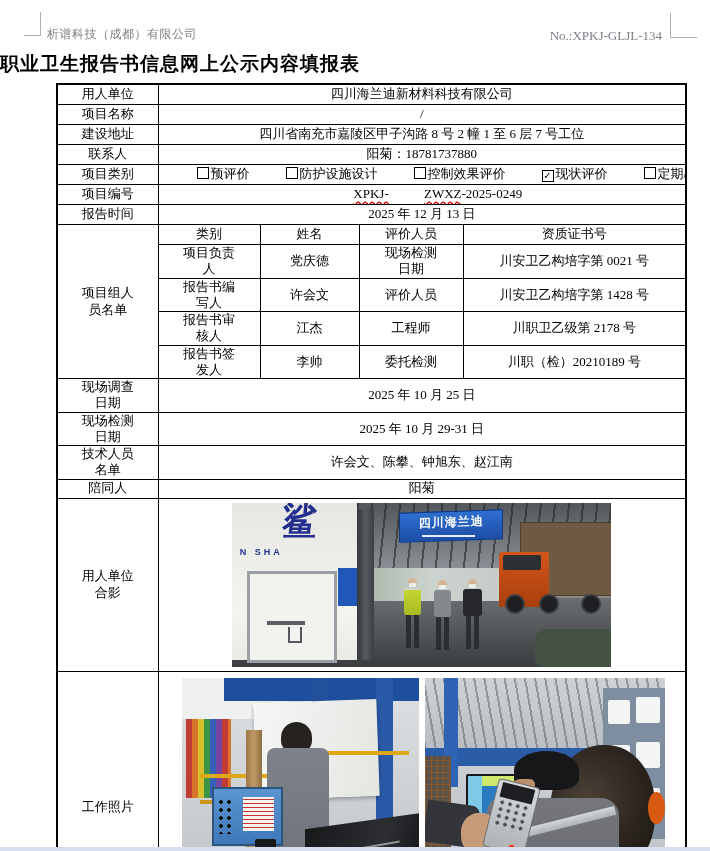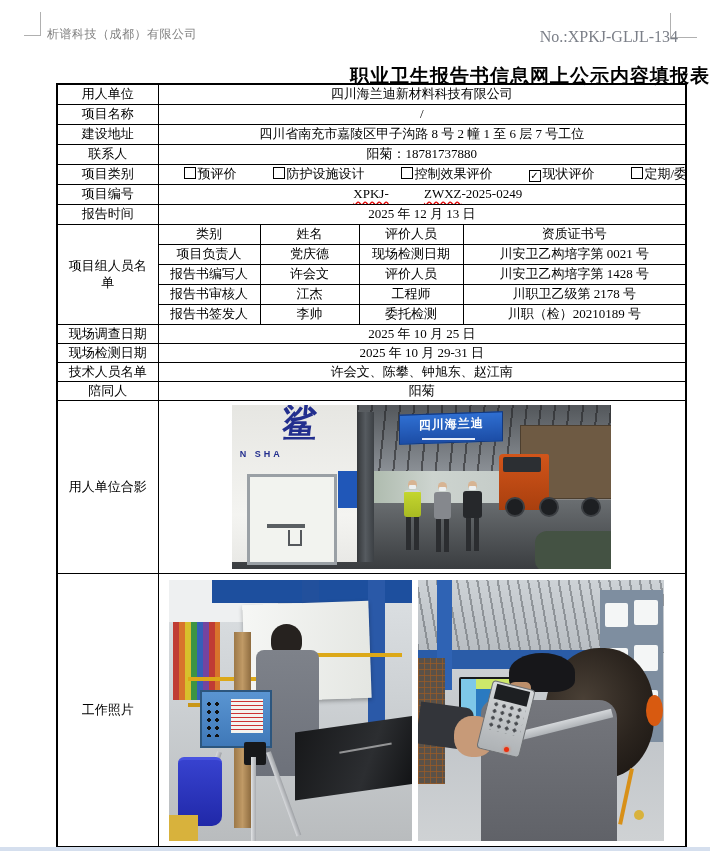--- a/index.html
+++ b/index.html
@@ -4,32 +4,32 @@
 <style>
   html,body{margin:0;padding:0;}
   body{
     width:710px;height:851px;position:relative;overflow:hidden;
     background:#ffffff;
     font-family:"Liberation Serif","DejaVu Serif",serif;
     color:#000;
   }
   
   .hdr-left{position:absolute;left:47px;top:26px;font-size:12px;color:#7f7f7f;letter-spacing:.5px;}
-  .hdr-right{position:absolute;right:32px;top:28px;font-size:16px;color:#7b7f88;}
+  .hdr-right{position:absolute;right:48px;top:28px;font-size:13px;color:#7b7f88;}
   .corner-tl{position:absolute;left:24px;top:12px;width:16px;height:23px;
     border-right:1px solid #b0b0b0;border-bottom:1px solid #b0b0b0;}
   .corner-tr{position:absolute;left:670px;top:13px;width:26px;height:24px;
     border-left:1px solid #b0b0b0;border-bottom:1px solid #b0b0b0;}
-  .doc-title{position:absolute;left:0;right:0;top:51px;text-align:right;
-    font-size:19px;font-weight:bold;letter-spacing:1px;margin-top:12px;}
+  .doc-title{position:absolute;left:0;right:0;top:51px;text-align:left;
+    font-size:19px;font-weight:bold;letter-spacing:1px;}
   
   table.form{position:absolute;left:56px;top:83px;width:629px;
     border-collapse:collapse;table-layout:fixed;border:2px solid #000;}
   table.form td{border:1px solid #000;text-align:center;vertical-align:middle;
-    font-size:13px;line-height:1.25;padding:0 7px;overflow:hidden;}
+    font-size:13px;line-height:1.25;padding:0 20px;overflow:hidden;}
   tr.r-s td{height:19px;}
   tr.r-t td{height:19px;}
   tr.r-b td{height:18px;}
   td.photo-cell{padding:0;}
   .cat-line{white-space:nowrap;}
   .cb-item{margin:0 18px;white-space:nowrap;}
   .cbox{display:inline-block;width:10px;height:10px;border:1px solid #000;
     vertical-align:-1px;margin-right:2px;font-size:10px;line-height:10px;text-align:center;
     font-family:"DejaVu Sans",sans-serif;}
   .wavy{text-decoration:underline;text-decoration-style:wavy;text-decoration-color:#e00000;

